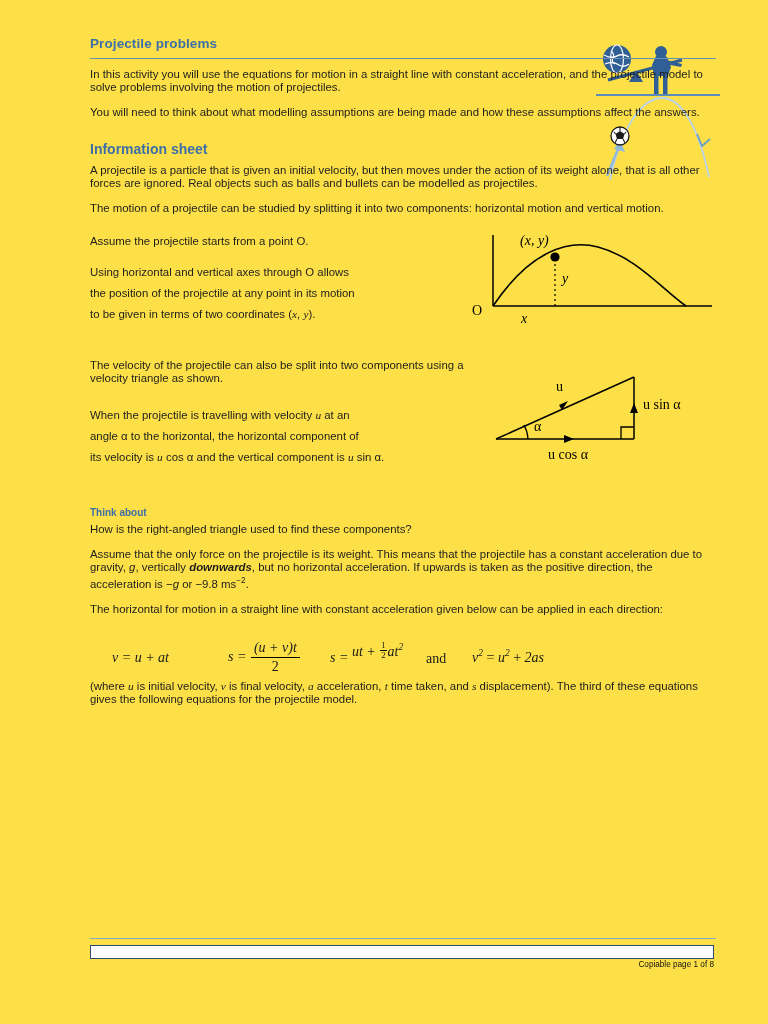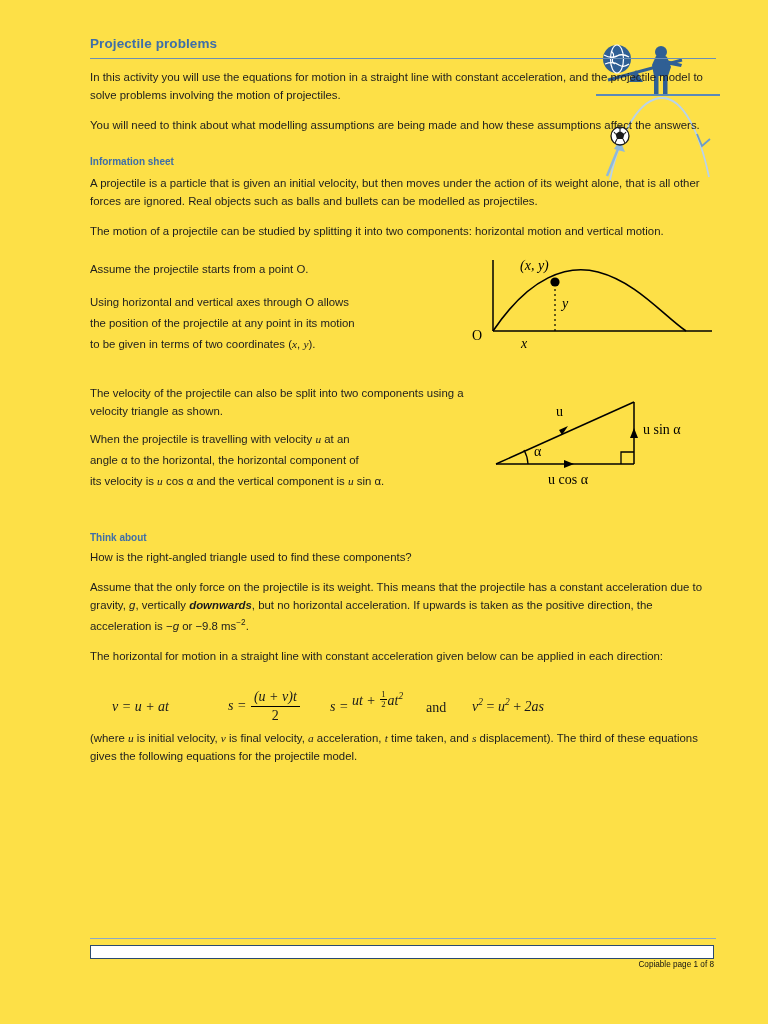--- a/index.html
+++ b/index.html
@@ -39,35 +39,35 @@
     padding: 0 0 3px 0;
   }
   .rule {
     border-top: 1.1px solid #6b8fb5;
     width: 626px;
     margin: 4px 0 9px 0;
     height: 0;
   }
   .h-section {
     color: #3e6ea8;
-    font-size: 10px;
+    font-size: 14px;
     font-weight: bold;
     margin: 0 0 7px 0;
   }
   .h-think {
     color: #3e6ea8;
     font-size: 10px;
     font-weight: bold;
     margin: 0 0 5px 0;
   }
 
   
   p.body {
     font-size: 11.4px;
-    line-height: 18px;
+    line-height: 13px;
     margin: 0 0 12px 0;
     color: #1d1d1d;
   }
   p.narrow { width: 400px; }
   p.narrow2 { width: 410px; }
   .it { font-style: italic; }
   .bi { font-style: italic; font-weight: bold; }
   .serif-it { font-family: "Liberation Serif", serif; font-style: italic; }
   sup { font-size: .72em; vertical-align: super; }
 
@@ -244,21 +244,21 @@
 
           <text x="56" y="16" font-family="Liberation Serif, serif" font-style="italic" font-size="14" fill="#000">(x, y)</text>
           <text x="98" y="54" font-family="Liberation Serif, serif" font-style="italic" font-size="14" fill="#000">y</text>
           <text x="57" y="94" font-family="Liberation Serif, serif" font-style="italic" font-size="14" fill="#000">x</text>
           <text x="8" y="86" font-family="Liberation Serif, serif" font-size="14" fill="#000">O</text>
         </svg>
       </div>
     </div>
 
     <div class="row" style="height:120px; margin-top:16px;">
-      <p class="body narrow2" style="margin-bottom:9px;">The velocity of the projectile can also be split into two components using a velocity triangle as shown.</p>
+      <p class="body narrow2" style="margin-bottom:20px;">The velocity of the projectile can also be split into two components using a velocity triangle as shown.</p>
       <p class="body narrow2" style="line-height:21px;">
         <span>When the projectile is travelling with velocity <span class="serif-it">u</span> at an</span><br>
         <span>angle α to the horizontal, the horizontal component of</span><br>
         <span>its velocity is <span class="serif-it">u</span> cos α and the vertical component is <span class="serif-it">u</span> sin α.</span>
       </p>
 
       <div class="diagram" style="left:392px; top:6px;">
         <svg width="234" height="100" viewBox="0 0 234 100" xmlns="http://www.w3.org/2000/svg">
 
           <line x1="14" y1="74" x2="152" y2="74" stroke="#000" stroke-width="1.5"></line>

